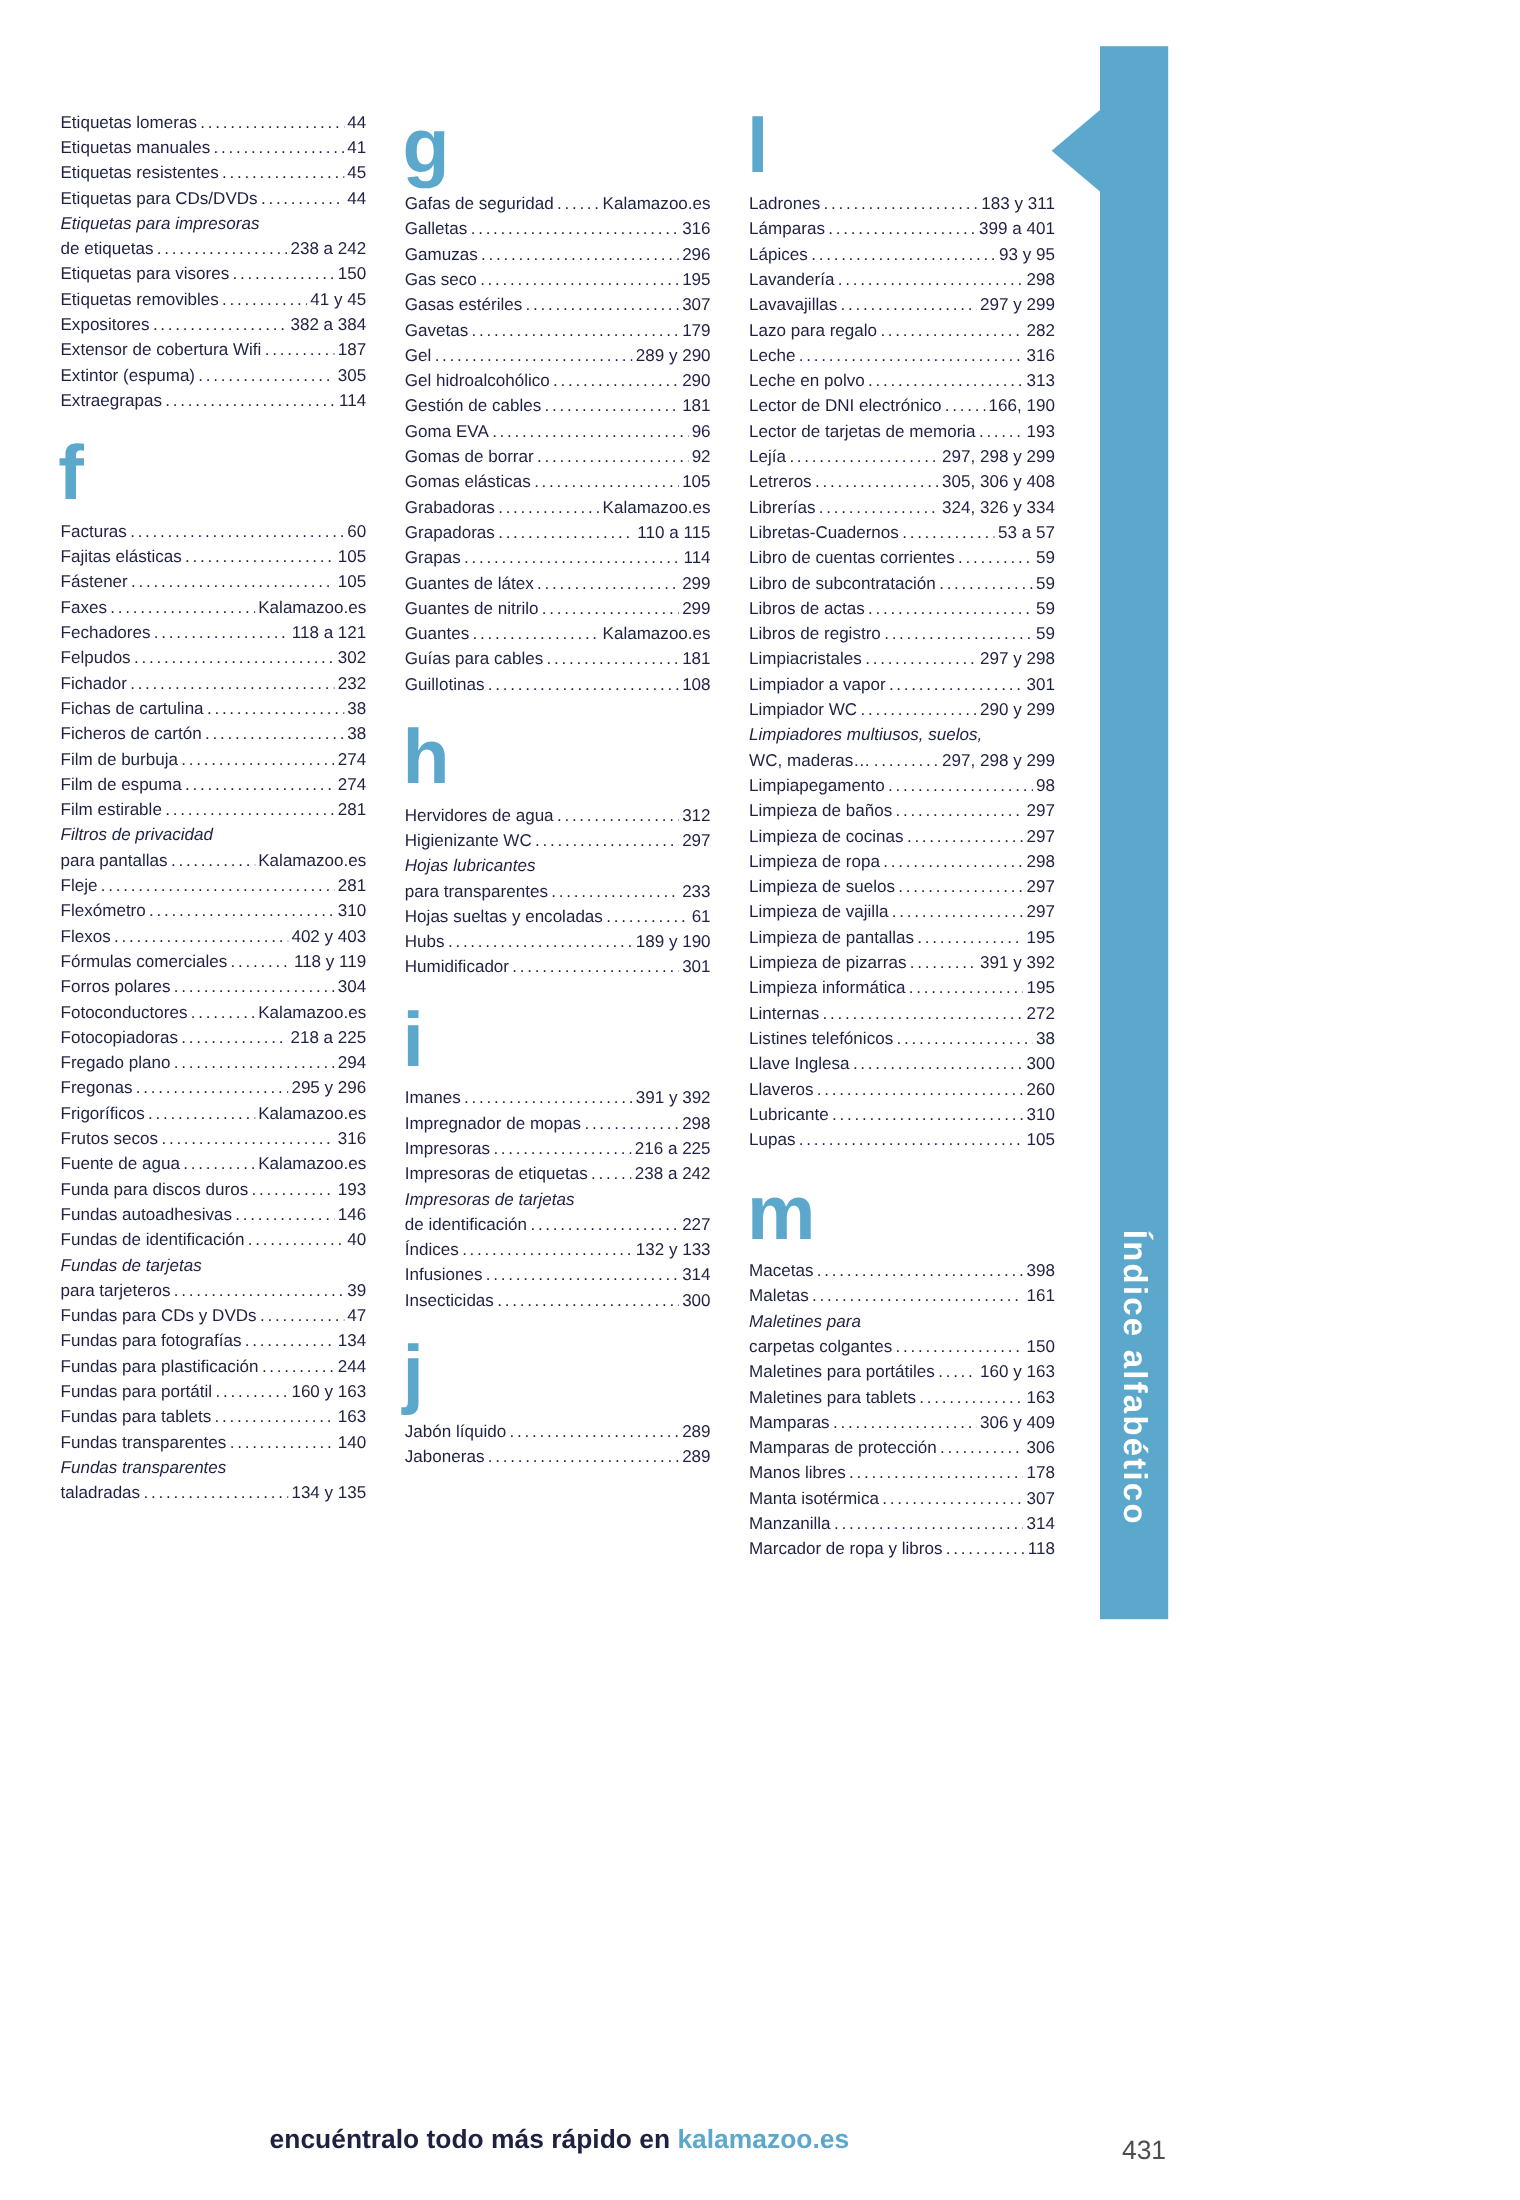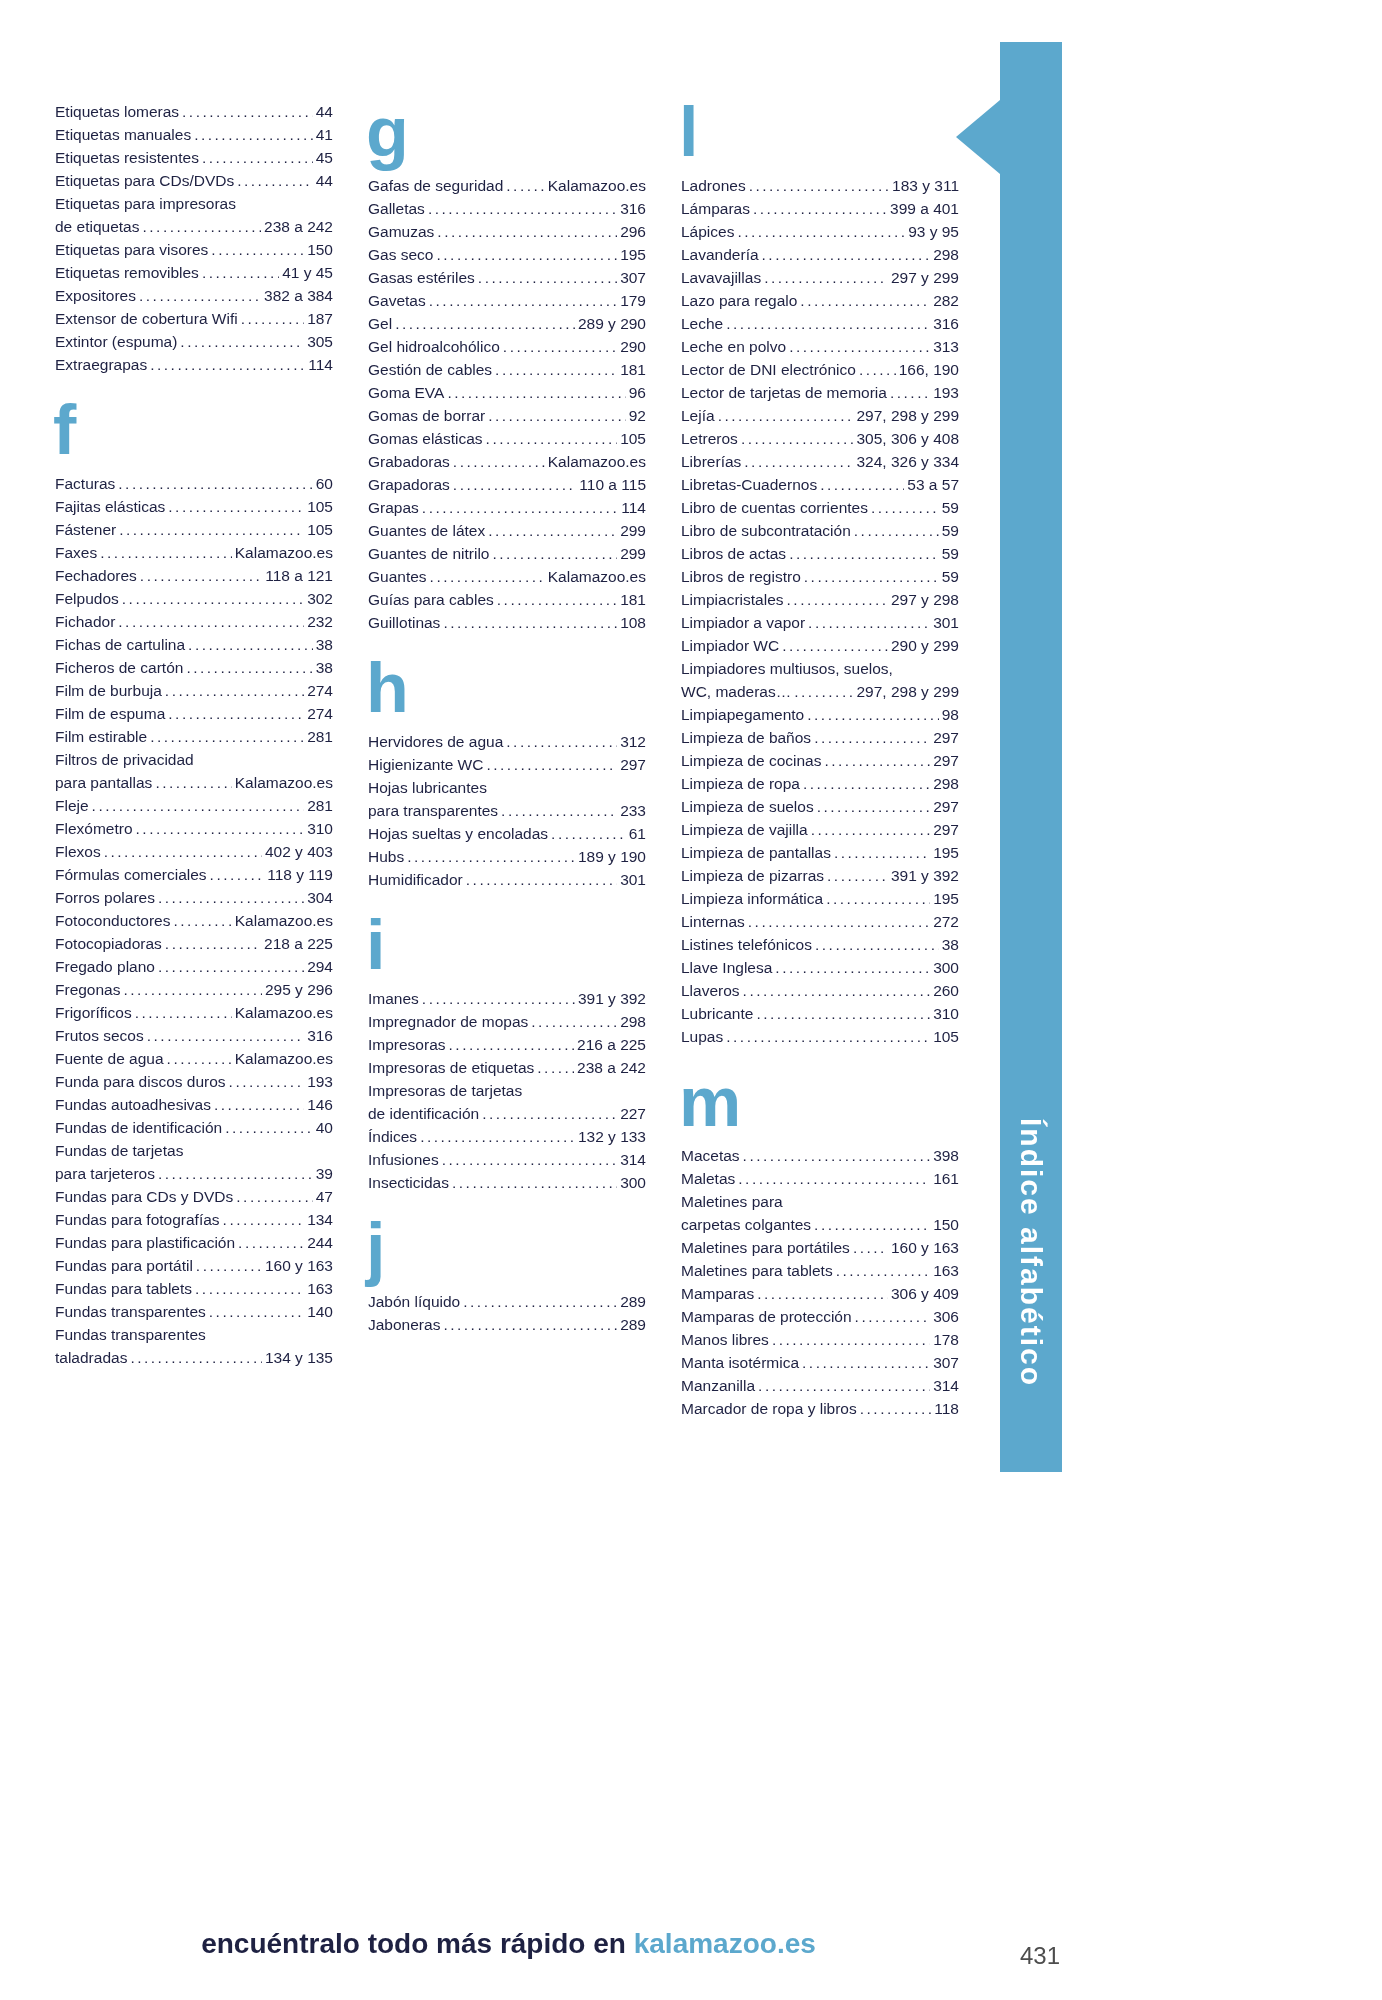--- a/index.html
+++ b/index.html
@@ -18,21 +18,21 @@
   #col3 { left:681px; }
 
   .letter {
     font-size:70px; line-height:60px; font-weight:bold;
     color:var(--accent, #5ca8cd);
     margin:24px 0 12px -2px;
   }
   .col .letter:first-child { margin-top:2px; }
 
   .entry { font-size:15.5px; line-height:23px; font-weight:500; color:var(--text, #1e2142); }
-  .entry .pre { white-space:nowrap; }
+  .entry .pre { white-space:nowrap;font-style:italic; }
   .row { display:flex; align-items:baseline; }
   .lbl { white-space:nowrap; }
   .dots { flex:1 1 auto; overflow:hidden; white-space:nowrap; margin:0 3px; min-width:8px; }
   .dots::before {
     content:"........................................................................";
     letter-spacing:2.5px;
   }
   .pg { white-space:nowrap; }
 
   
@@ -49,21 +49,21 @@
   .sidebar-label {
     position:absolute; bottom:85px; left:50%; transform:translateX(-50%);
     writing-mode:vertical-rl;
     color:#ffffff; font-weight:bold; font-size:30px; letter-spacing:2px;
     white-space:nowrap;
   }
 
   
   .footer-text {
     position:absolute; left:55px; width:907px; bottom:40px;
-    text-align:center; font-size:28px; font-weight:bold; color:var(--text, #1e2142);
+    text-align:center; font-size:24px; font-weight:bold; color:var(--text, #1e2142);
   }
   .footer-link { color:var(--accent, #5ca8cd); }
   .page-number {
     position:absolute; right:322px; bottom:30px;
     font-size:24px; color:#4d4d4d;
   }
 </style>
 </head>
 <body style="--accent: #5ca8cd; --text: #1e2142;">
 

